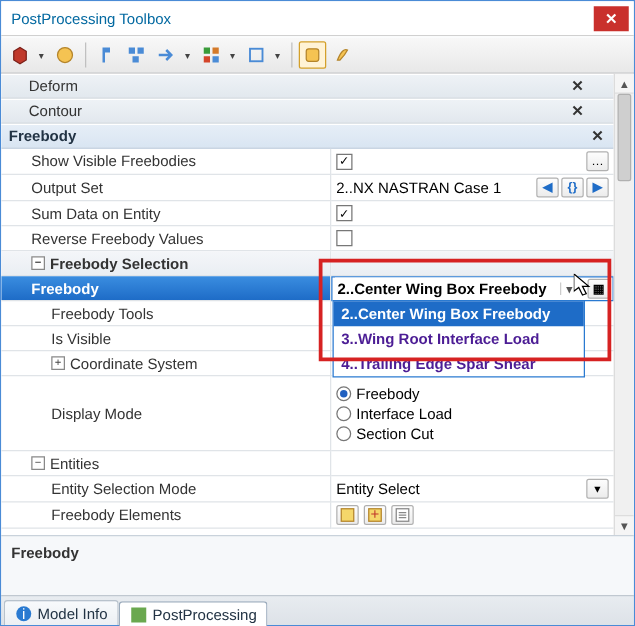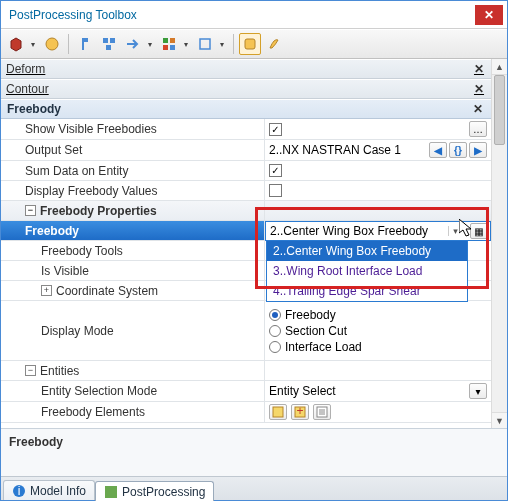--- a/index.html
+++ b/index.html
@@ -11,21 +11,21 @@
   .toolbar { height: 30px; background: linear-gradient(#f8f8f8,#e8e8e8); border-top: 1px solid #fff; border-bottom: 1px solid #c0c0c0; display: flex; align-items: center; padding: 0 4px; gap: 2px; }
   .tb-btn { width: 22px; height: 22px; display: flex; align-items: center; justify-content: center; border: 1px solid transparent; border-radius: 2px; cursor: pointer; font-size: 11px; }
   .tb-drop { width: 8px; display:flex; align-items:center; justify-content:center; font-size:8px; color:#444; margin-right:2px;}
   .tb-sep { width: 1px; height: 20px; background: #c0c0c0; margin: 0 3px; }
   .panearea { flex: 1; display: flex; background: #fff; overflow:hidden; }
   .props { flex: 1; overflow: hidden; border-right: 0; }
   .scrollbar { width: 16px; background: #f0f0f0; border-left: 1px solid #dcdcdc; position: relative; }
   .scrollbar .arrow { height: 16px; display:flex; align-items:center; justify-content:center; font-size:9px; color:#555; background:#f5f5f5; border-bottom:1px solid #ddd;}
   .scrollbar .arrow.bot { position:absolute; bottom:0; left:0; right:0; border-top:1px solid #ddd; border-bottom:none;}
   .scrollbar .thumb { position:absolute; top:16px; left:2px; right:2px; height:70px; background:#cfcfcf; border:1px solid #b0b0b0; border-radius:2px;}
-  .section-hdr { background: linear-gradient(#eef2f6,#e2e8ee); border-top:1px solid #fff; border-bottom:1px solid #c8d0d8; padding: 2px 5px; display:flex; align-items:center;text-decoration:underline; }
+  .section-hdr { background: linear-gradient(#eef2f6,#e2e8ee); border-top:1px solid #fff; border-bottom:1px solid #c8d0d8; padding: 2px 22px; display:flex; align-items:center; }
   .section-hdr .label { flex:1; color:#333; font-weight: normal; }
   .section-hdr .x { width:14px; text-align:center; color:#333; cursor:pointer; font-weight:bold; }
   .fb-hdr { background: linear-gradient(#e6eef7,#d9e5f2); border-top:1px solid #fff; border-bottom:1px solid #b8c8da; padding:2px 6px; display:flex; align-items:center;}
   .fb-hdr .label { flex:1; color:#234; font-weight:bold; }
   .fb-hdr .x { width:14px; text-align:center; color:#333; cursor:pointer; font-weight:bold;}
   .grid { display: grid; grid-template-columns: 1fr 226px; }
   .cell-l { border-bottom:1px solid #e0e4e8; border-right:1px solid #e0e4e8; padding:2px 4px 2px 24px; display:flex; align-items:center; gap:4px; color:#333; min-height:20px;}
   .cell-r { border-bottom:1px solid #e0e4e8; padding:2px 4px; display:flex; align-items:center; gap:4px; color:#000; min-height:20px; position:relative;}
   .indent1 { padding-left: 24px; }
   .indent2 { padding-left: 40px; }
@@ -163,36 +163,36 @@
         </div>
 
         <div class="cell-l">
             <span>Sum Data on Entity</span>
           </div>
         <div class="cell-r">
             <span class="chk">✓</span>
           </div>
 
         <div class="cell-l">
-            <span>Display Freebody Values</span>
+            <span>Reverse Freebody Values</span>
           </div>
         <div class="cell-r">
             <span class="chk"></span>
           </div>
 
         <div class="cell-l cat-row-l">
           <span class="expander">−</span>
-          <span>Freebody Properties</span>
+          <span>Freebody Selection</span>
         </div>
         <div class="cell-r cat-row-r"></div>
 
         <div class="cell-l sel-row-l indent1">
           <span>Freebody</span>
         </div>
-        <div class="cell-r sel-row-r" style="padding:0 2px;">
+        <div class="cell-r sel-row-r" style="padding:0 2px;font-weight:bold;">
           <div class="combo" style="border:none;">
             <span class="txt">2..Center Wing Box Freebody</span>
             <span class="dd">▾</span>
           </div>
           <span class="mini-btn" style="margin-left:2px">▦</span>
           <div class="dropdown">
             <div class="opt sel">2..Center Wing Box Freebody</div>
             <div class="opt">3..Wing Root Interface Load</div>
             <div class="opt">4..Trailing Edge Spar Shear</div>
           </div>
@@ -219,25 +219,25 @@
         </div>
         <div class="cell-r" style="height:60px;flex-direction:column;align-items:flex-start;justify-content:center;gap:2px">
           <label style="display:flex;align-items:center;gap:4px">
               <span class="radio">
                 <span class="dot"></span>
               </span>
               <span>Freebody</span>
             </label>
           <label style="display:flex;align-items:center;gap:4px">
               <span class="radio"></span>
-              <span>Section Cut</span>
+              <span>Interface Load</span>
             </label>
           <label style="display:flex;align-items:center;gap:4px">
               <span class="radio"></span>
-              <span>Interface Load</span>
+              <span>Section Cut</span>
             </label>
         </div>
 
         <div class="cell-l indent1">
           <span class="expander">−</span>
           <span>Entities</span>
         </div>
         <div class="cell-r"></div>
 
         <div class="cell-l indent2">

